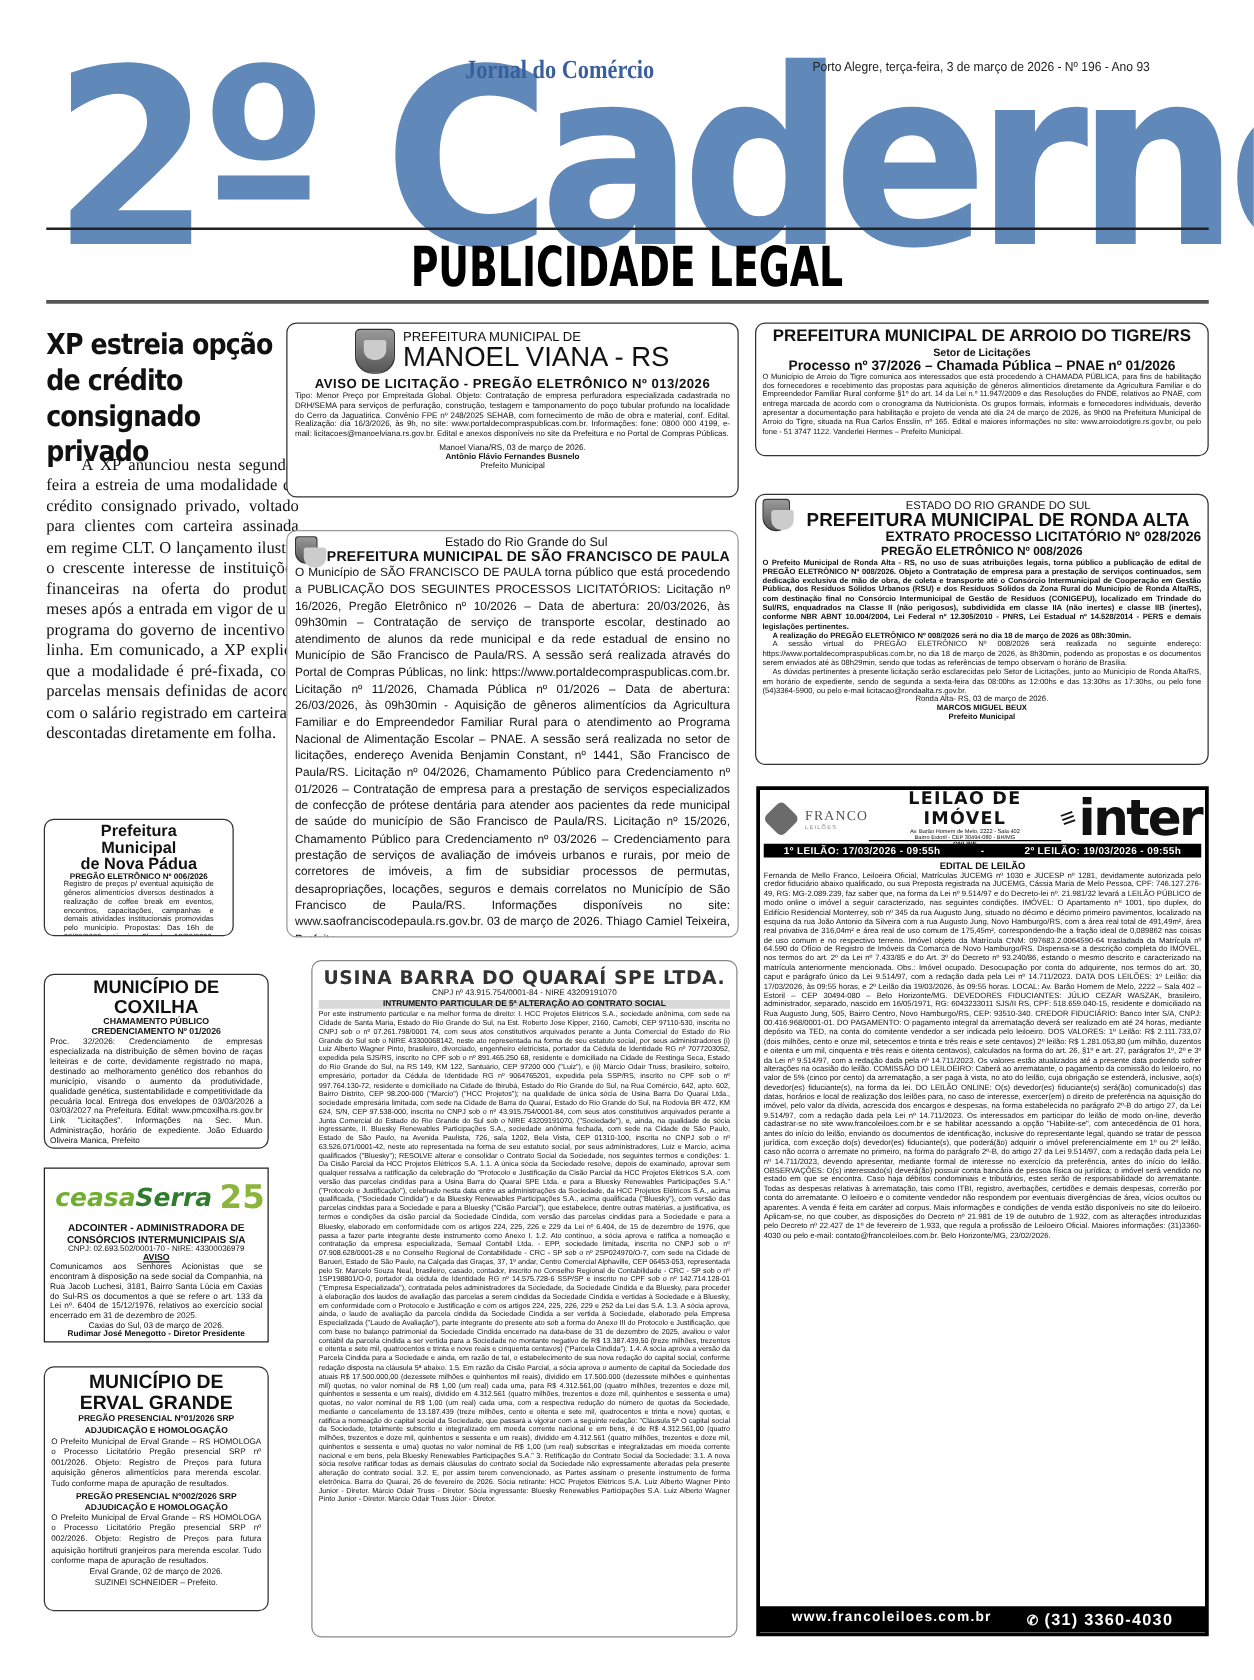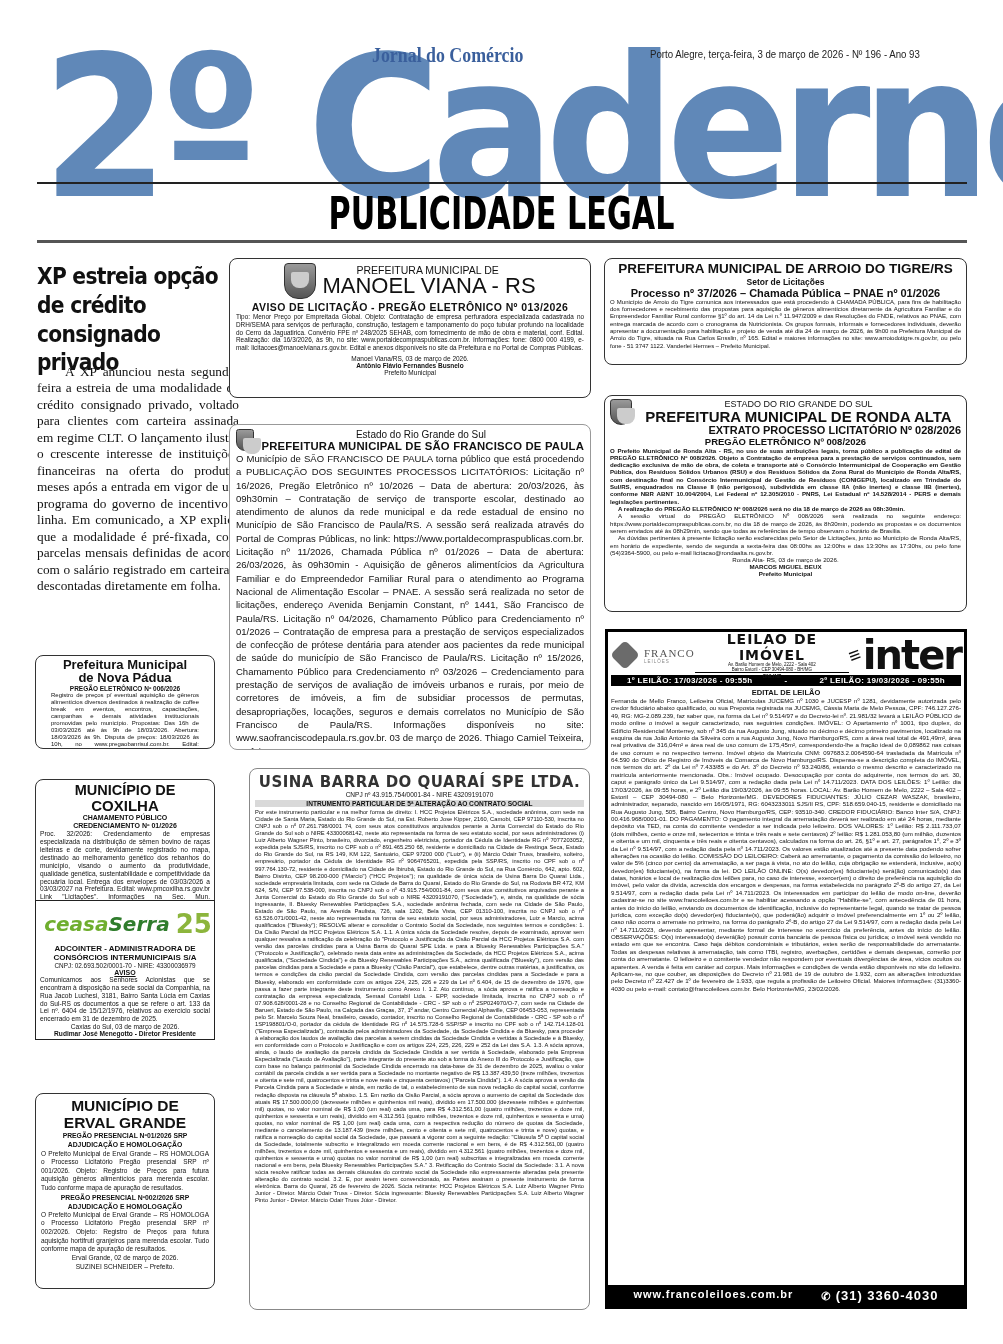--- a/index.html
+++ b/index.html
@@ -54,36 +54,36 @@
   <div class="mast-rule1"></div>
   <div class="mast-section">PUBLICIDADE LEGAL</div>
   <div class="mast-rule2"></div>
 </header>
 
 <h1 class="art-head">XP estreia opção de crédito consignado privado</h1>
 <div class="art-body">
   <p>A XP anunciou nesta segunda-feira a estreia de uma modalidade de crédito consignado privado, voltado para clientes com carteira assinada em regime CLT. O lançamento ilustra o crescente interesse de instituições financeiras na oferta do produto, meses após a entrada em vigor de um programa do governo de incentivo à linha. Em comunicado, a XP explica que a modalidade é pré-fixada, com parcelas mensais definidas de acordo com o salário registrado em carteira e descontadas diretamente em folha.</p>
 </div>
 
-<div class="box" style="left:35px; top:655px; width:180px; height:94px; padding:2px 15px;">
+<div class="box" style="left:35px; top:655px; width:152px; height:94px; padding:2px 15px;">
   <div class="center bold" style="font-size:13px; line-height:1;">Prefeitura Municipal</div>
   <div class="center bold" style="font-size:13px; line-height:1.05;">de Nova Pádua</div>
   <div class="center bold" style="font-size:6.5px;">PREGÃO ELETRÔNICO Nº 006/2026</div>
   <div class="tiny" style="font-size:6px; line-height:1.18;">Registro de preços p/ eventual aquisição de gêneros alimentícios diversos destinados à realização de coffee break em eventos, encontros, capacitações, campanhas e demais atividades institucionais promovidas pelo município. Propostas: Das 16h de 03/03/2026 até às 9h de 18/03/2026. Abertura: 18/03/2026 às 9h. Disputa de preços: 18/03/2026 às 10h, no www.pregaobanrisul.com.br. Edital: www.novapadua.rs.gov.br, www.pregaobanrisul.com.br e www.pncp.gov.br. Itamar Bernardi, Prefeito Municipal.</div>
 </div>
 
 <div class="box" style="left:35px; top:779px; width:180px; height:140px; padding:3px 4px;">
   <div class="center bold" style="font-size:14.5px; line-height:1.05;">MUNICÍPIO DE</div>
   <div class="center bold" style="font-size:15px; line-height:1.05;">COXILHA</div>
   <div class="center bold" style="font-size:7px; line-height:1.15;">CHAMAMENTO PÚBLICO</div>
   <div class="center bold" style="font-size:7px; line-height:1.15;">CREDENCIAMENTO Nº 01/2026</div>
   <div class="tiny" style="font-size:6.6px; line-height:1.2;">Proc. 32/2026: Credenciamento de empresas especializada na distribuição de sêmen bovino de raças leiteiras e de corte, devidamente registrado no mapa, destinado ao melhoramento genético dos rebanhos do município, visando o aumento da produtividade, qualidade genética, sustentabilidade e competitividade da pecuária local. Entrega dos envelopes de 03/03/2026 a 03/03/2027 na Prefeitura. Edital: www.pmcoxilha.rs.gov.br Link "Licitações". Informações na Sec. Mun. Administração, horário de expediente. João Eduardo Oliveira Manica, Prefeito</div>
 </div>
 
-<div class="box sq" style="left:35px; top:900px; width:180px; height:140px; padding:3px 4px; border-width:1.5px;">
+<div class="box sq" style="left:35px; top:934px; width:180px; height:140px; padding:3px 4px; border-width:1.5px;">
   <div class="ceasa">
     <div class="sun"></div>
     <div class="ceasa-txt"><span style="color:#6fae2e">ceasa</span><span>Serra</span></div>
     <div class="ceasa-25">25</div>
   </div>
   <div class="center bold" style="font-size:8px; line-height:1.15;">ADCOINTER - ADMINISTRADORA DE CONSÓRCIOS INTERMUNICIPAIS S/A</div>
   <div class="center" style="font-size:6.4px;">CNPJ: 02.693.502/0001-70 - NIRE: 43300036979</div>
   <div class="center bold u" style="font-size:7px;">AVISO</div>
   <div class="tiny" style="font-size:6.6px; line-height:1.18;">Comunicamos aos Senhores Acionistas que se encontram à disposição na sede social da Companhia, na Rua Jacob Luchesi, 3181, Bairro Santa Lúcia em Caxias do Sul-RS os documentos a que se refere o art. 133 da Lei nº. 6404 de 15/12/1976, relativos ao exercício social encerrado em 31 de dezembro de 2025.</div>
   <div class="center" style="font-size:6.6px;">Caxias do Sul, 03 de março de 2026.</div>
@@ -100,21 +100,21 @@
   <div class="center bold" style="font-size:6.8px; line-height:1.35;">ADJUDICAÇÃO E HOMOLOGAÇÃO</div>
   <div class="tiny" style="font-size:6.5px; line-height:1.32;">O Prefeito Municipal de Erval Grande – RS HOMOLOGA o Processo Licitatório Pregão presencial SRP nº 002/2026. Objeto: Registro de Preços para futura aquisição hortifruti granjeiros para merenda escolar. Tudo conforme mapa de apuração de resultados.</div>
   <div class="center" style="font-size:6.6px; line-height:1.35;">Erval Grande, 02 de março de 2026.</div>
   <div class="center" style="font-size:6.6px;">SUZINEI SCHNEIDER – Prefeito.</div>
 </div>
 
 <div class="box" style="left:229px; top:258px; width:362px; height:140px; padding:4px 6px;">
   <div style="display:flex; align-items:center; justify-content:center; gap:6px;">
     <span class="coat"></span>
     <div>
-      <div style="font-size:10.5px; line-height:1;margin-left:34px;">PREFEITURA MUNICIPAL DE</div>
+      <div style="font-size:10.5px; line-height:1;">PREFEITURA MUNICIPAL DE</div>
       <div style="font-size:22px; line-height:1;">MANOEL VIANA - RS</div>
     </div>
   </div>
   <div class="center bold" style="font-size:10.5px; letter-spacing:0.4px; margin-top:2px;">AVISO DE LICITAÇÃO - PREGÃO ELETRÔNICO Nº 013/2026</div>
   <div class="tiny" style="font-size:6.4px;">Tipo: Menor Preço por Empreitada Global. Objeto: Contratação de empresa perfuradora especializada cadastrada no DRH/SEMA para serviços de perfuração, construção, testagem e tamponamento do poço tubular profundo na localidade do Cerro da Jaguatirica. Convênio FPE nº 248/2025 SEHAB, com fornecimento de mão de obra e material, conf. Edital. Realização: dia 16/3/2026, às 9h, no site: www.portaldecompraspublicas.com.br. Informações: fone: 0800 000 4199, e-mail: licitacoes@manoelviana.rs.gov.br. Edital e anexos disponíveis no site da Prefeitura e no Portal de Compras Públicas.</div>
   <div class="center" style="font-size:6.5px; margin-top:3px;">Manoel Viana/RS, 03 de março de 2026.</div>
   <div class="center bold" style="font-size:6.5px;">Antônio Flávio Fernandes Busnelo</div>
   <div class="center" style="font-size:6.5px;">Prefeito Municipal</div>
 </div>
 

